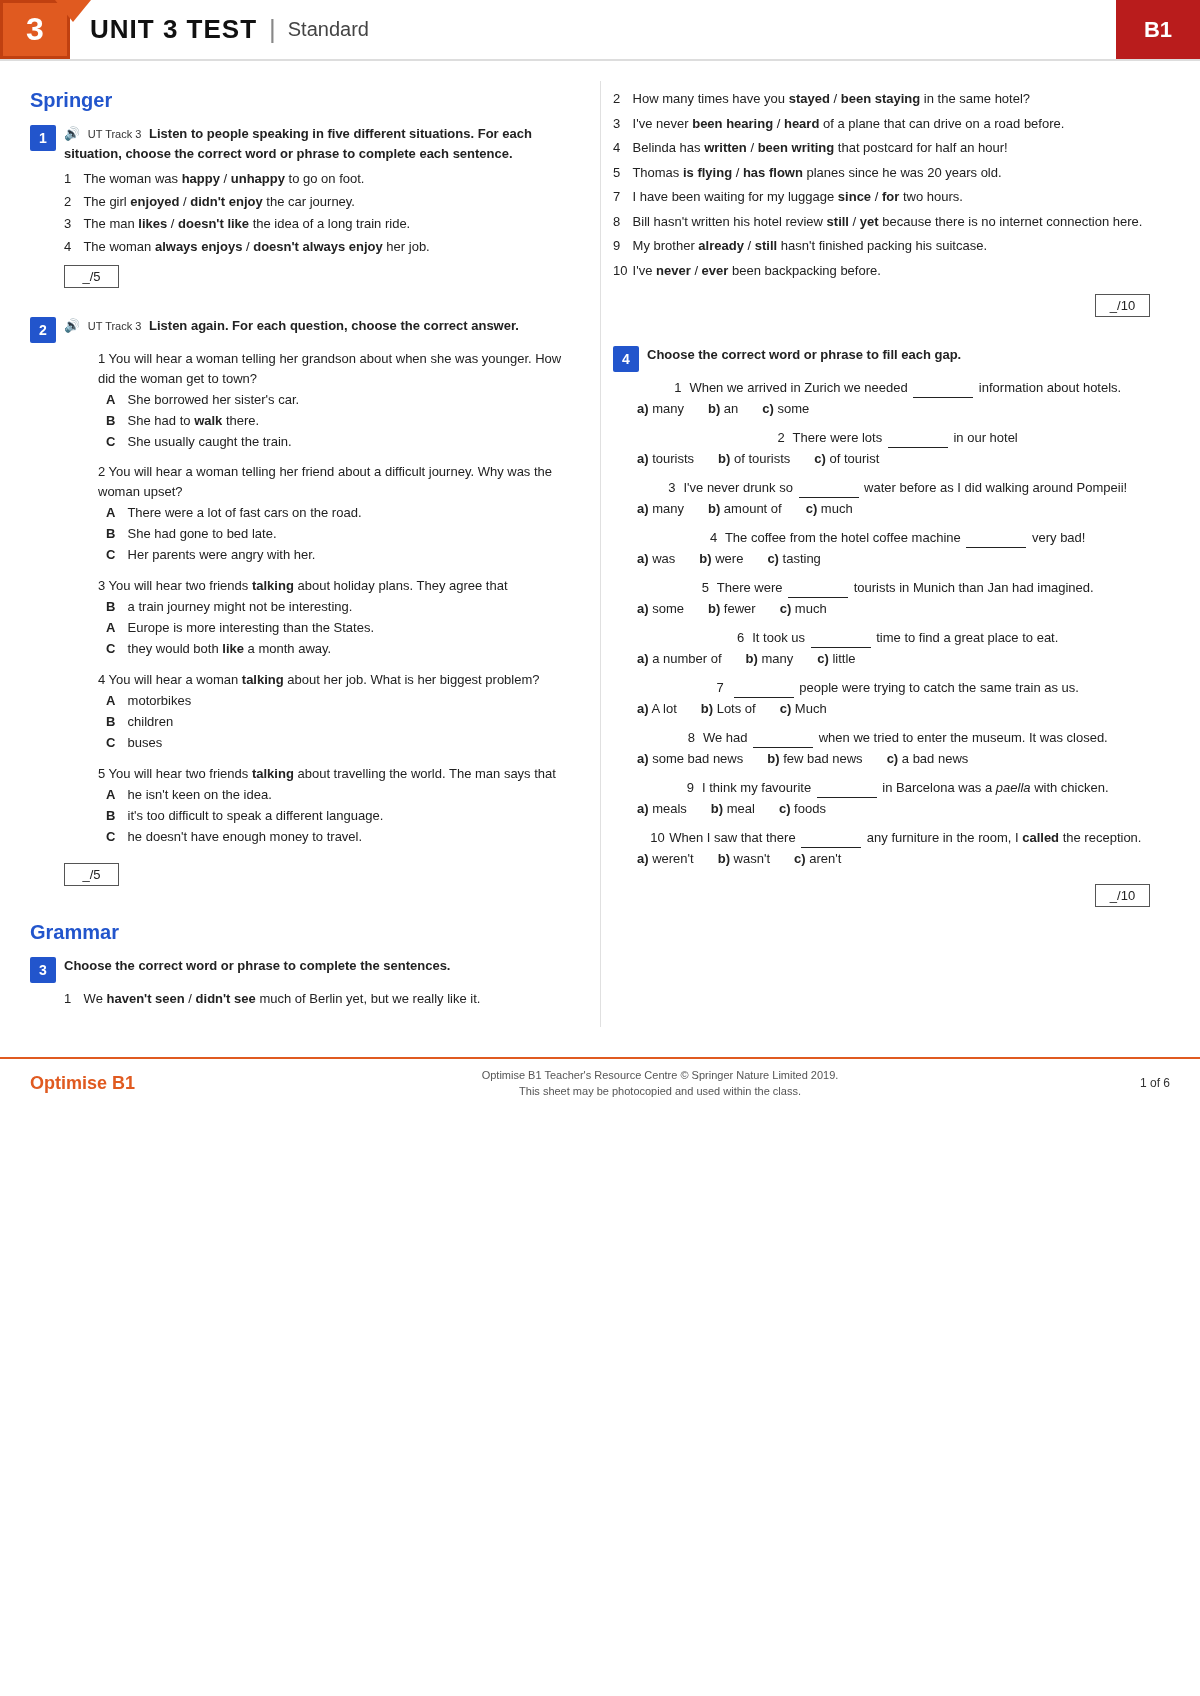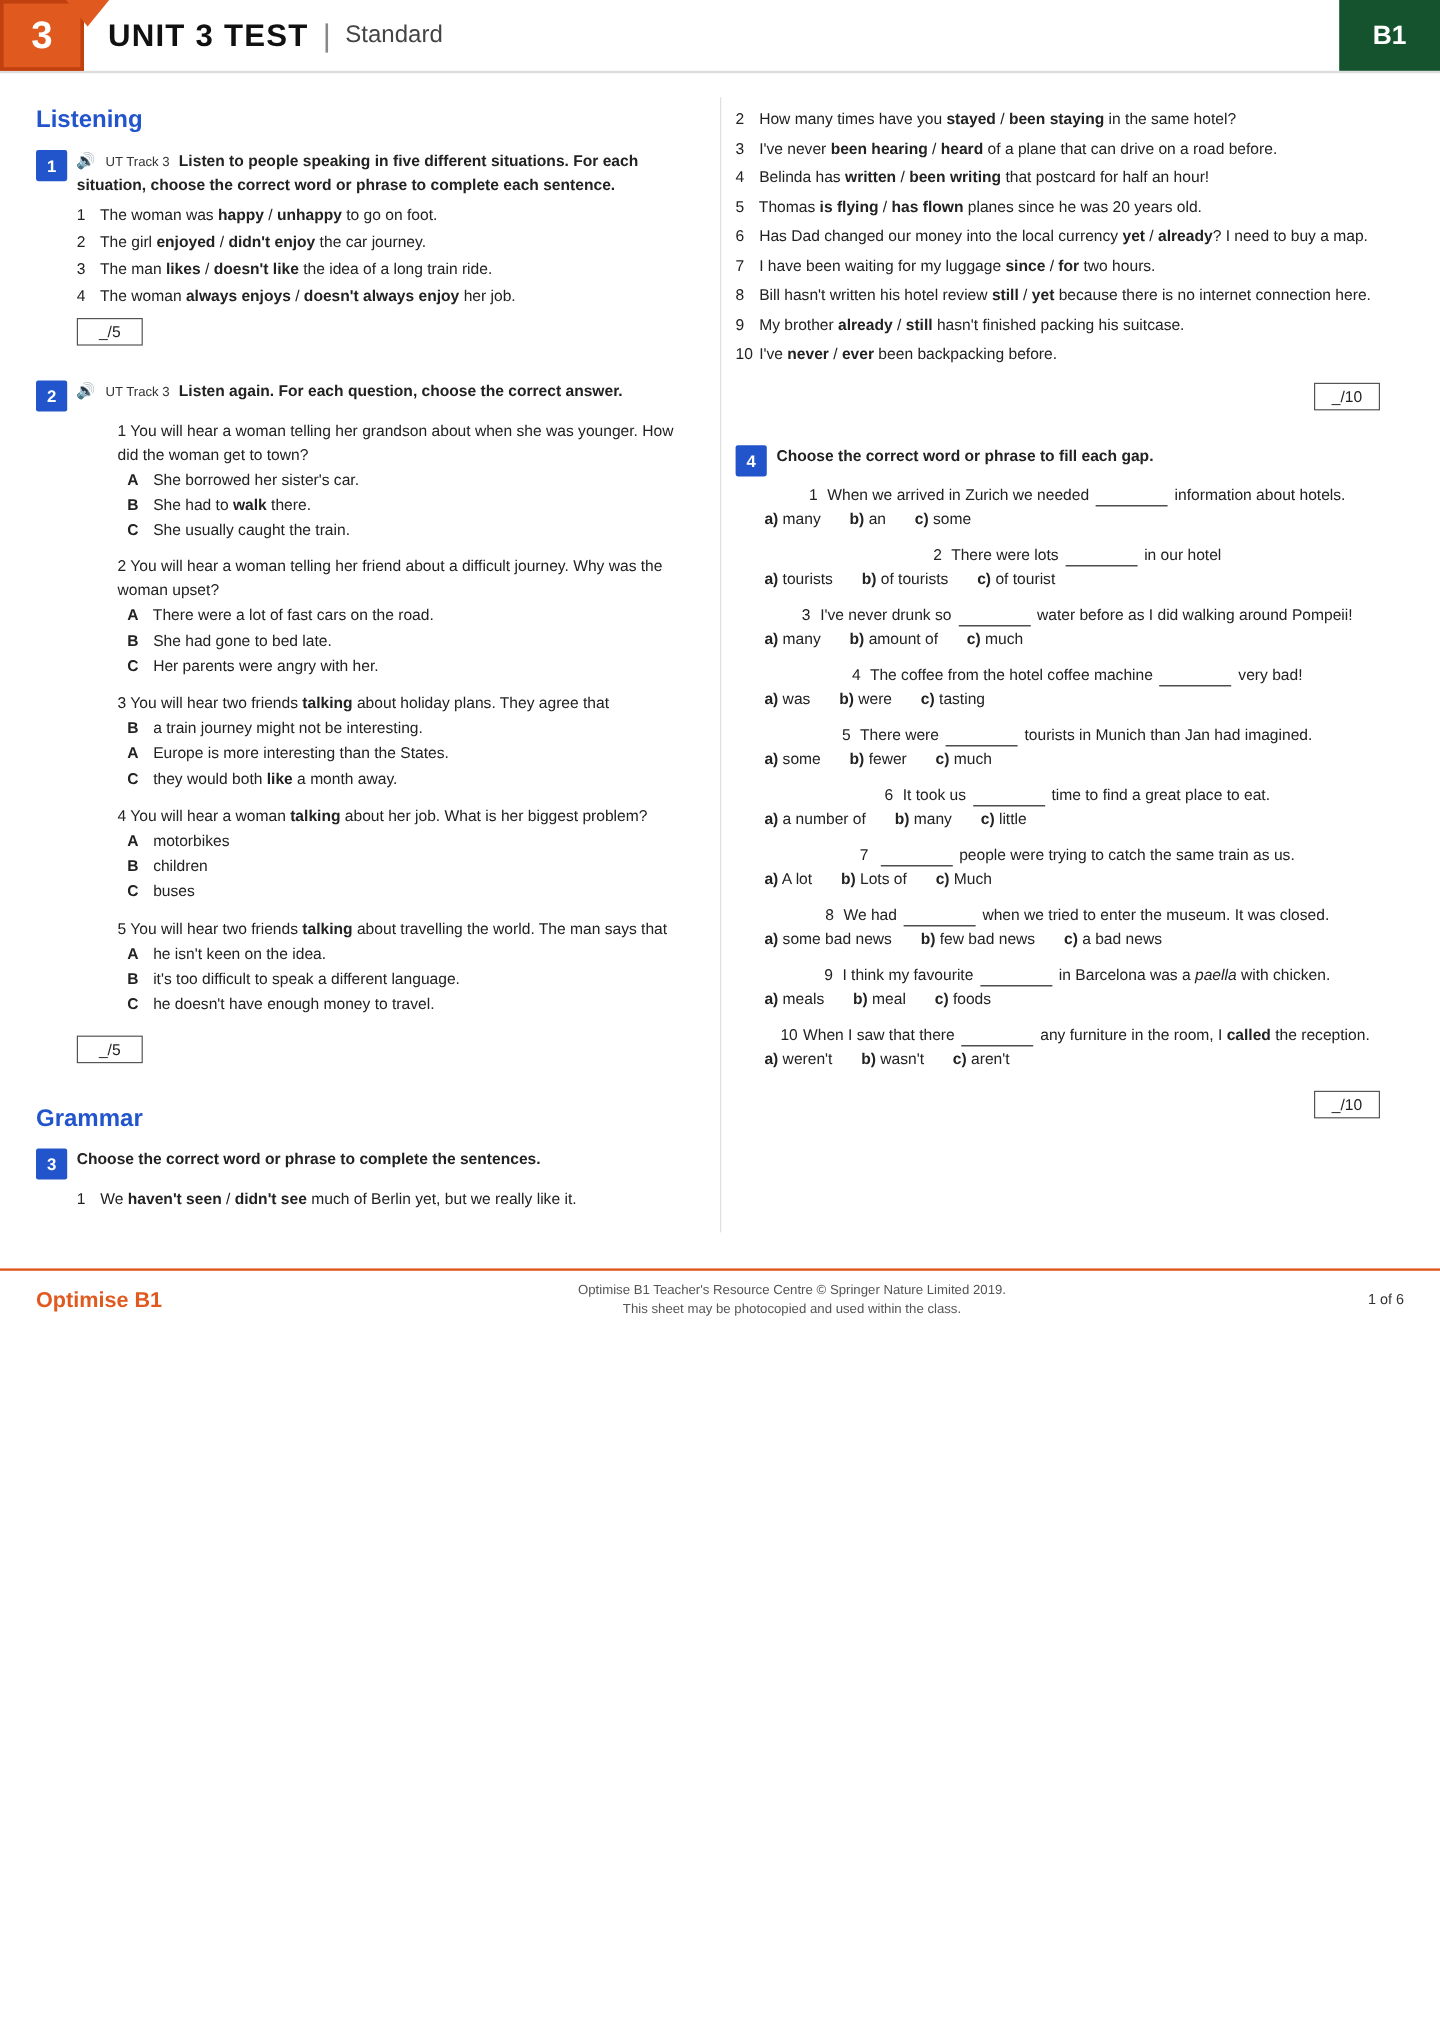--- a/index.html
+++ b/index.html
@@ -48,21 +48,21 @@
     .header-sep {
       color: #888;
       margin: 0 12px;
       font-size: 26px;
     }
     .header-standard {
       color: #444;
       font-size: 20px;
     }
     .header-b1 {
-      background: #14532d;
+      background: #b91c1c;
       color: #fff;
       font-size: 22px;
       font-weight: bold;
       padding: 0 28px;
       display: flex;
       align-items: center;
     }
     .header-triangle {
       position: absolute;
       top: 0; left: 55px;
@@ -275,21 +275,21 @@
     <span class="header-sep">|</span>
     <span class="header-standard">Standard</span>
   </div>
   <div class="header-b1">B1</div>
 </div>
 
 <div class="main-content">
 
   <div class="left-col">
 
-    <div class="section-title">Listening</div>
+    <div class="section-title">Springer</div>
 
     <div class="question-block">
       <div class="question-header">
         <div class="question-number-box">1</div>
         <div class="question-instruction">
           <span class="audio-icon">🔊</span>
           <span class="track-label">UT Track 3</span>
           <span><strong>Listen to people speaking in five different situations. For each situation, choose the correct word or phrase to complete each sentence.</strong></span>
         </div>
       </div>
@@ -382,21 +382,20 @@
   </div>
 
   <div class="right-col">
 
     <div class="question-block" style="margin-top:8px;">
       <div class="sub-items" style="margin-left:0;">
         <div class="sub-item" style="margin-bottom:5px;"><span class="num">2</span> How many times have you <strong>stayed</strong> / <strong>been staying</strong> in the same hotel?</div>
         <div class="sub-item" style="margin-bottom:5px;"><span class="num">3</span> I've never <strong>been hearing</strong> / <strong>heard</strong> of a plane that can drive on a road before.</div>
         <div class="sub-item" style="margin-bottom:5px;"><span class="num">4</span> Belinda has <strong>written</strong> / <strong>been writing</strong> that postcard for half an hour!</div>
         <div class="sub-item" style="margin-bottom:5px;"><span class="num">5</span> Thomas <strong>is flying</strong> / <strong>has flown</strong> planes since he was 20 years old.</div>
-        <div class="sub-item" style="margin-bottom:5px;"><span class="num">6</span> Has Dad changed our money into the local currency <strong>yet</strong> / <strong>already</strong>? I need to buy a map.</div>
         <div class="sub-item" style="margin-bottom:5px;"><span class="num">7</span> I have been waiting for my luggage <strong>since</strong> / <strong>for</strong> two hours.</div>
         <div class="sub-item" style="margin-bottom:5px;"><span class="num">8</span> Bill hasn't written his hotel review <strong>still</strong> / <strong>yet</strong> because there is no internet connection here.</div>
         <div class="sub-item" style="margin-bottom:5px;"><span class="num">9</span> My brother <strong>already</strong> / <strong>still</strong> hasn't finished packing his suitcase.</div>
         <div class="sub-item" style="margin-bottom:5px;"><span class="num">10</span> I've <strong>never</strong> / <strong>ever</strong> been backpacking before.</div>
       </div>
       <div style="display:flex; justify-content:flex-end; margin-right:20px; margin-top:8px;">
         <div class="score-box" style="margin-left:0;">_/10</div>
       </div>
     </div>
 

